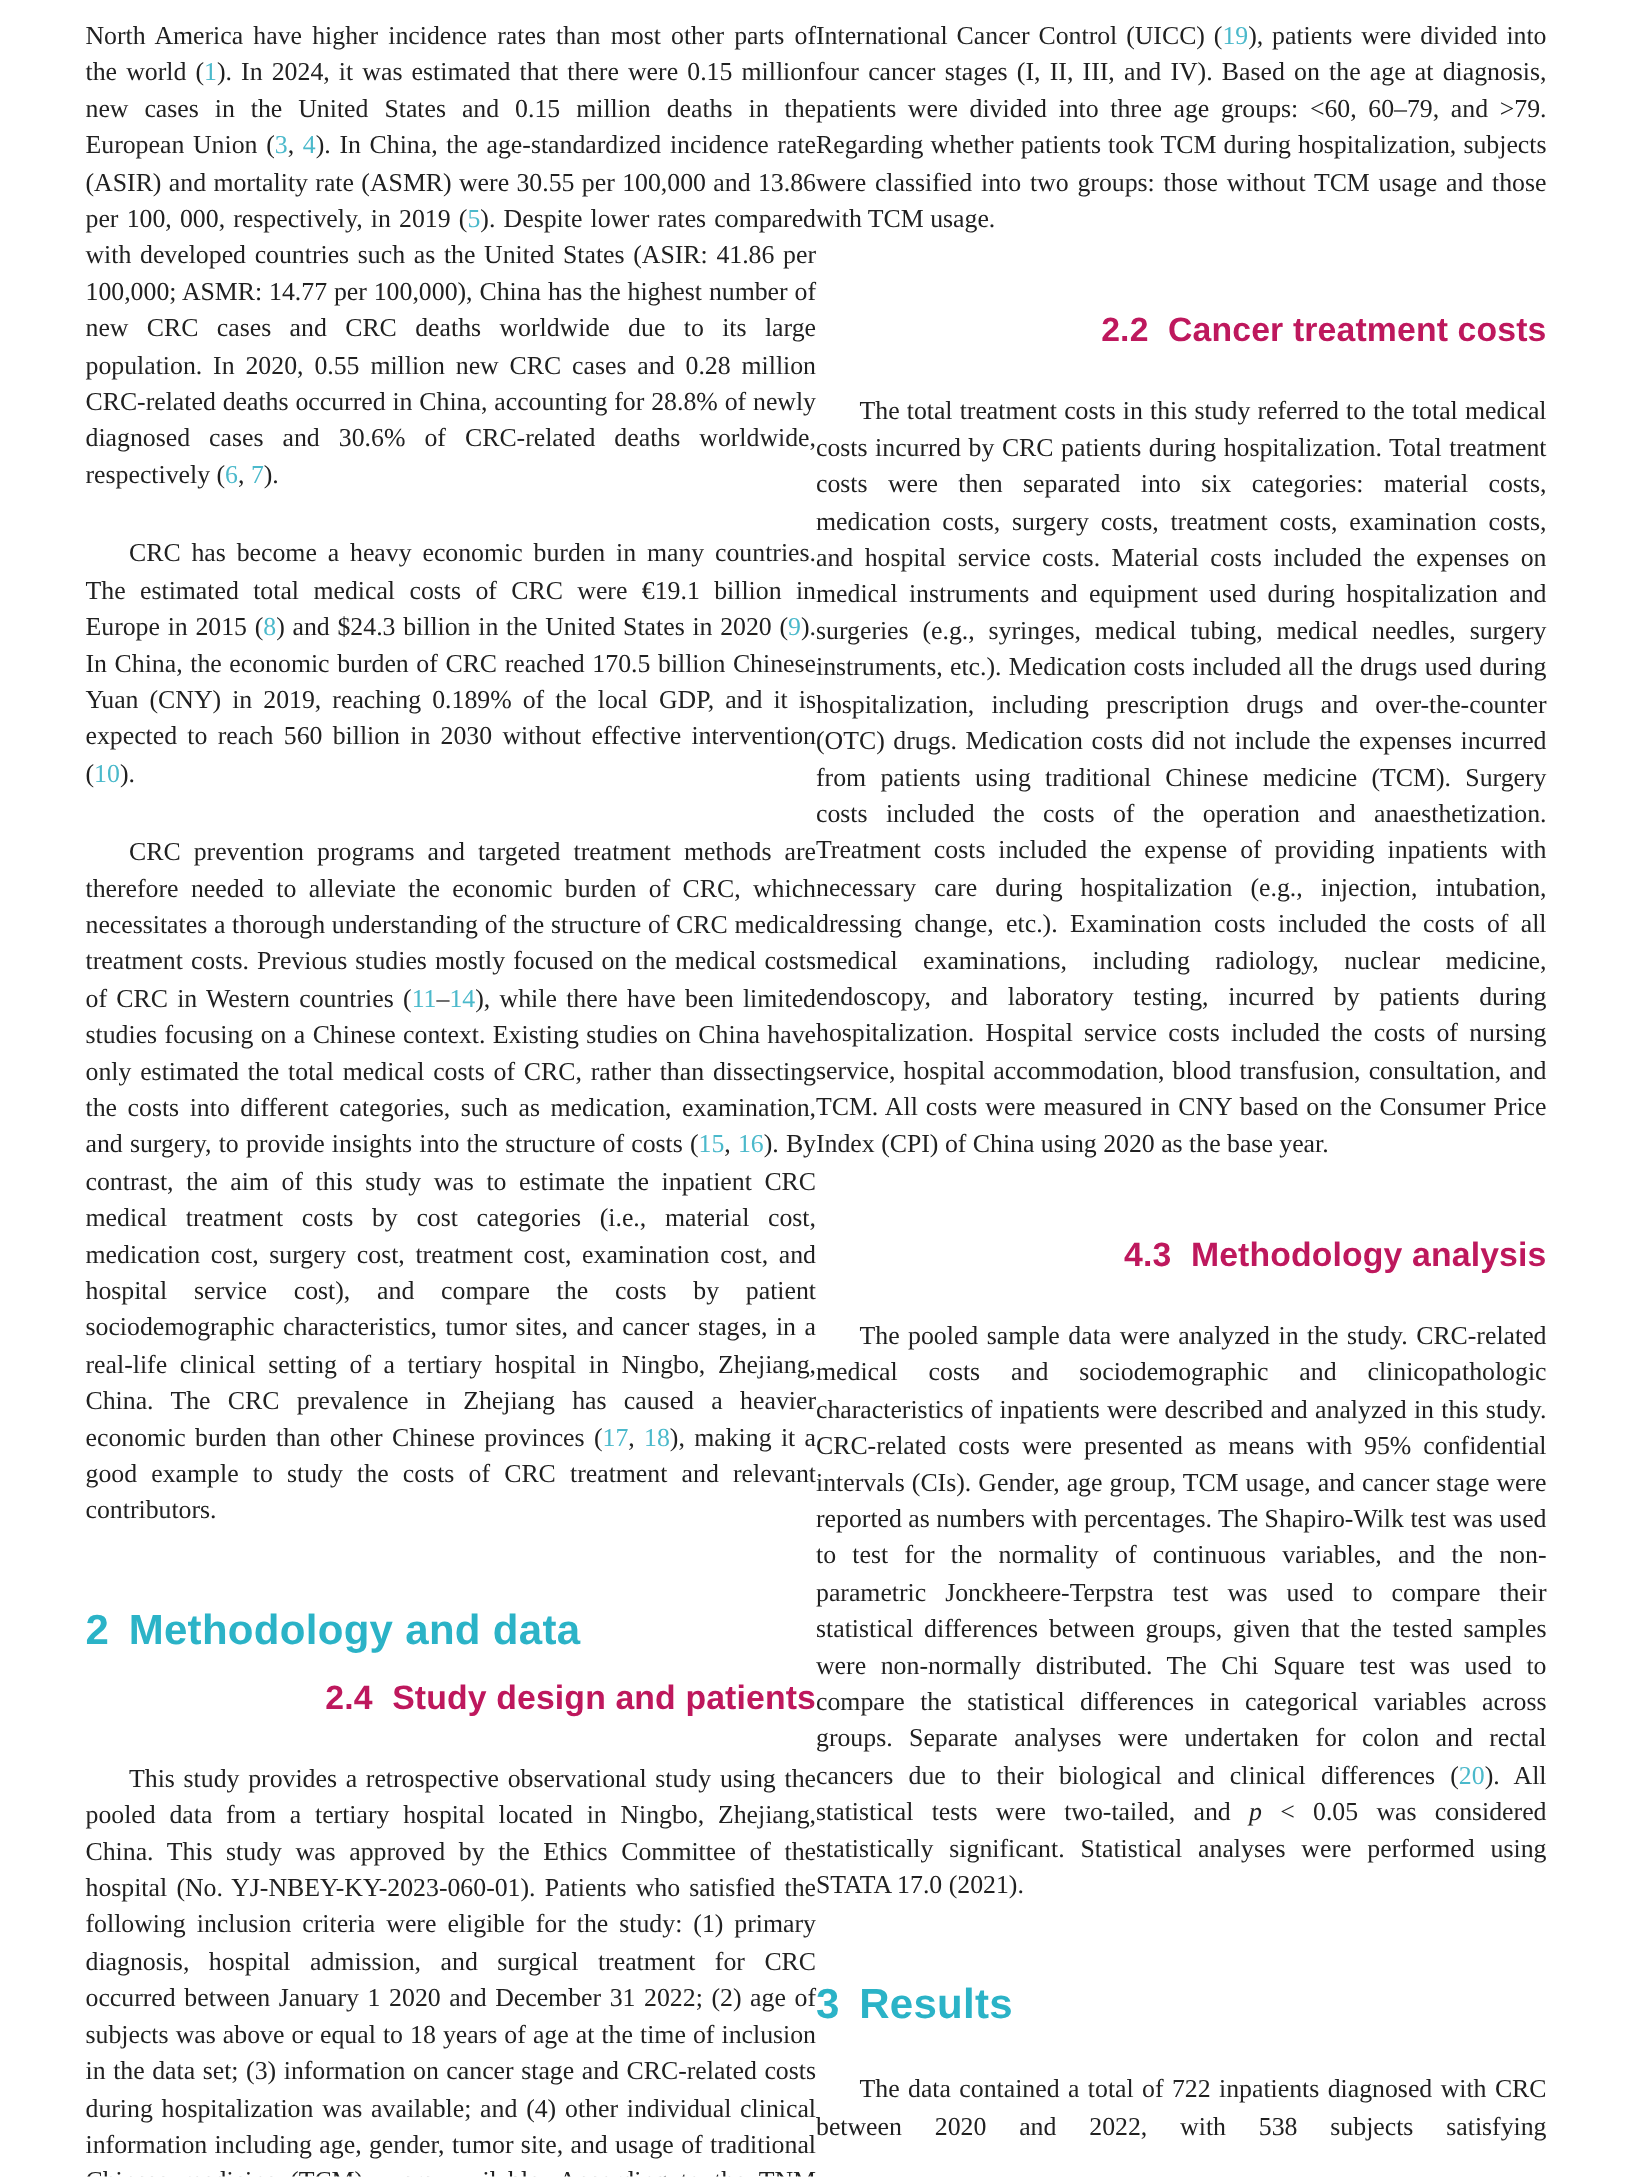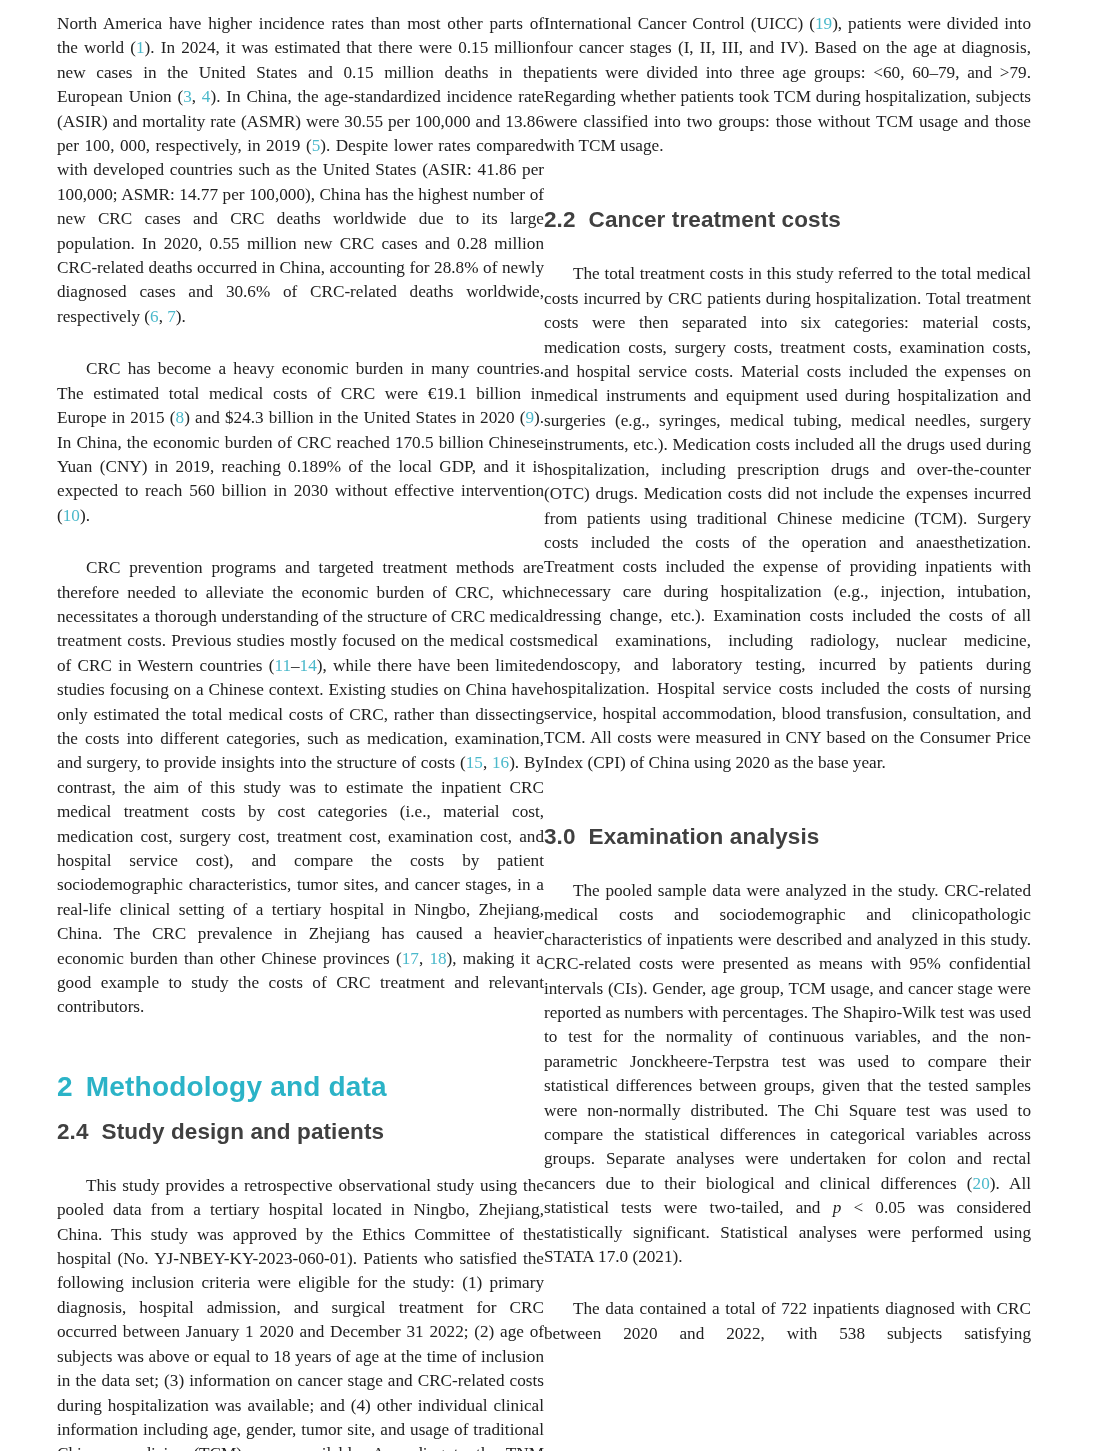--- a/index.html
+++ b/index.html
@@ -47,23 +47,24 @@
     line-height: 34px;
     color: var(--accent, #2bb3c7);
     margin: 50px 0 14px 0;
     letter-spacing: 0.2px;
   }
   h3.h2 {
     font-family: "Liberation Sans", sans-serif;
     font-weight: 600;
     font-size: 22.5px;
     line-height: 28px;
-    color: #404040;
+    color: #be185d;
     margin: 48px 0 24px 0;
     letter-spacing: 0.1px;
+    text-align: right;
   }
   h2.h1 + h3.h2 { margin-top: 12px; }
   .col > p.body-para:first-child { margin-top: 0; }
   .h-num { margin-right: 13px; }
 </style>
 </head>
 <body style="--accent: #2bb3c7; --citation: #4bb9cb; --body-text: #212121;">
 
 <div class="page">
   <div class="col" id="col-left">
@@ -71,17 +72,18 @@
       <p class="body-para indent"><span>CRC has become a heavy economic burden in many countries. The estimated total medical costs of CRC were €19.1 billion in Europe in 2015 (</span><a class="cite">8</a><span>) and $24.3 billion in the United States in 2020 (</span><a class="cite">9</a><span>). In China, the economic burden of CRC reached 170.5 billion Chinese Yuan (CNY) in 2019, reaching 0.189% of the local GDP, and it is expected to reach 560 billion in 2030 without effective intervention (</span><a class="cite">10</a><span>).</span></p>
       <p class="body-para indent"><span>CRC prevention programs and targeted treatment methods are therefore needed to alleviate the economic burden of CRC, which necessitates a thorough understanding of the structure of CRC medical treatment costs. Previous studies mostly focused on the medical costs of CRC in Western countries (</span><a class="cite">11</a><span>–</span><a class="cite">14</a><span>), while there have been limited studies focusing on a Chinese context. Existing studies on China have only estimated the total medical costs of CRC, rather than dissecting the costs into different categories, such as medication, examination, and surgery, to provide insights into the structure of costs (</span><a class="cite">15</a><span>, </span><a class="cite">16</a><span>). By contrast, the aim of this study was to estimate the inpatient CRC medical treatment costs by cost categories (i.e., material cost, medication cost, surgery cost, treatment cost, examination cost, and hospital service cost), and compare the costs by patient sociodemographic characteristics, tumor sites, and cancer stages, in a real-life clinical setting of a tertiary hospital in Ningbo, Zhejiang, China. The CRC prevalence in Zhejiang has caused a heavier economic burden than other Chinese provinces (</span><a class="cite">17</a><span>, </span><a class="cite">18</a><span>), making it a good example to study the costs of CRC treatment and relevant contributors.</span></p>
       <h2 class="h1"><span class="h-num">2</span><span class="h-text">Methodology and data</span></h2>
       <h3 class="h2"><span class="h-num">2.4</span><span class="h-text">Study design and patients</span></h3>
       <p class="body-para indent flush-last"><span>This study provides a retrospective observational study using the pooled data from a tertiary hospital located in Ningbo, Zhejiang, China. This study was approved by the Ethics Committee of the hospital (No. YJ-NBEY-KY-2023-060-01). Patients who satisfied the following inclusion criteria were eligible for the study: (1) primary diagnosis, hospital admission, and surgical treatment for CRC occurred between January 1 2020 and December 31 2022; (2) age of subjects was above or equal to 18 years of age at the time of inclusion in the data set; (3) information on cancer stage and CRC-related costs during hospitalization was available; and (4) other individual clinical information including age, gender, tumor site, and usage of traditional Chinese medicine (TCM), were available. According to the TNM staging system of the Union for</span></p>
     </div>
   <div class="col" id="col-right">
       <p class="body-para"><span>International Cancer Control (UICC) (</span><a class="cite">19</a><span>), patients were divided into four cancer stages (I, II, III, and IV). Based on the age at diagnosis, patients were divided into three age groups: &lt;60, 60–79, and &gt;79. Regarding whether patients took TCM during hospitalization, subjects were classified into two groups: those without TCM usage and those with TCM usage.</span></p>
       <h3 class="h2"><span class="h-num">2.2</span><span class="h-text">Cancer treatment costs</span></h3>
       <p class="body-para indent"><span>The total treatment costs in this study referred to the total medical costs incurred by CRC patients during hospitalization. Total treatment costs were then separated into six categories: material costs, medication costs, surgery costs, treatment costs, examination costs, and hospital service costs. Material costs included the expenses on medical instruments and equipment used during hospitalization and surgeries (e.g., syringes, medical tubing, medical needles, surgery instruments, etc.). Medication costs included all the drugs used during hospitalization, including prescription drugs and over-the-counter (OTC) drugs. Medication costs did not include the expenses incurred from patients using traditional Chinese medicine (TCM). Surgery costs included the costs of the operation and anaesthetization. Treatment costs included the expense of providing inpatients with necessary care during hospitalization (e.g., injection, intubation, dressing change, etc.). Examination costs included the costs of all medical examinations, including radiology, nuclear medicine, endoscopy, and laboratory testing, incurred by patients during hospitalization. Hospital service costs included the costs of nursing service, hospital accommodation, blood transfusion, consultation, and TCM. All costs were measured in CNY based on the Consumer Price Index (CPI) of China using 2020 as the base year.</span></p>
-      <h3 class="h2"><span class="h-num">3.0</span><span class="h-text">Examination analysis</span></h3>
+      <h3 class="h2"><span class="h-num">4.3</span><span class="h-text">Methodology analysis</span></h3>
       <p class="body-para indent"><span>The pooled sample data were analyzed in the study. CRC-related medical costs and sociodemographic and clinicopathologic characteristics of inpatients were described and analyzed in this study. CRC-related costs were presented as means with 95% confidential intervals (CIs). Gender, age group, TCM usage, and cancer stage were reported as numbers with percentages. The Shapiro-Wilk test was used to test for the normality of continuous variables, and the non-parametric Jonckheere-Terpstra test was used to compare their statistical differences between groups, given that the tested samples were non-normally distributed. The Chi Square test was used to compare the statistical differences in categorical variables across groups. Separate analyses were undertaken for colon and rectal cancers due to their biological and clinical differences (</span><a class="cite">20</a><span>). All statistical tests were two-tailed, and </span><em class="it">p</em><span> &lt; 0.05 was considered statistically significant. Statistical analyses were performed using STATA 17.0 (2021).</span></p>
+      <h2 class="h1"><span class="h-num">3</span><span class="h-text">Results</span></h2>
       <p class="body-para indent flush-last"><span>The data contained a total of 722 inpatients diagnosed with CRC between 2020 and 2022, with 538 subjects satisfying</span></p>
     </div>
 </div>
 
 </body></html>

